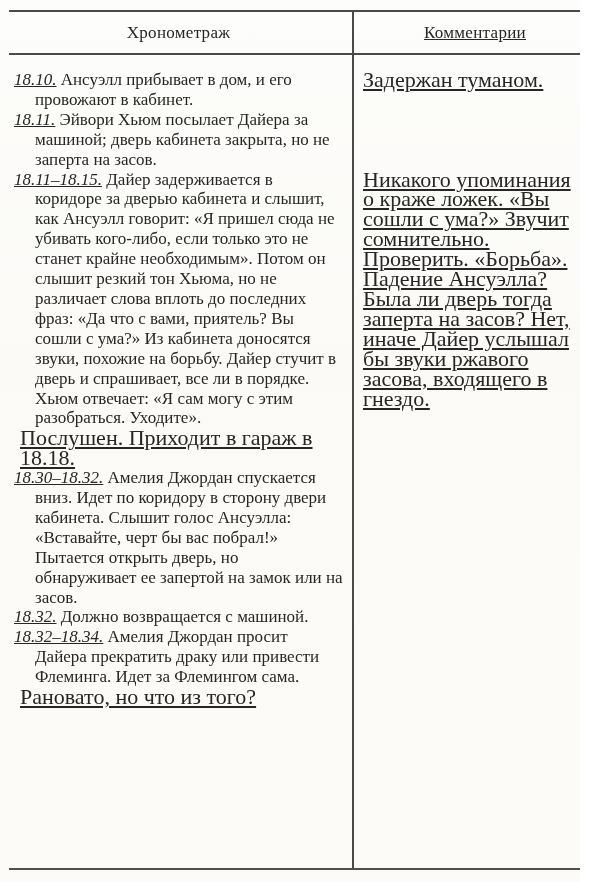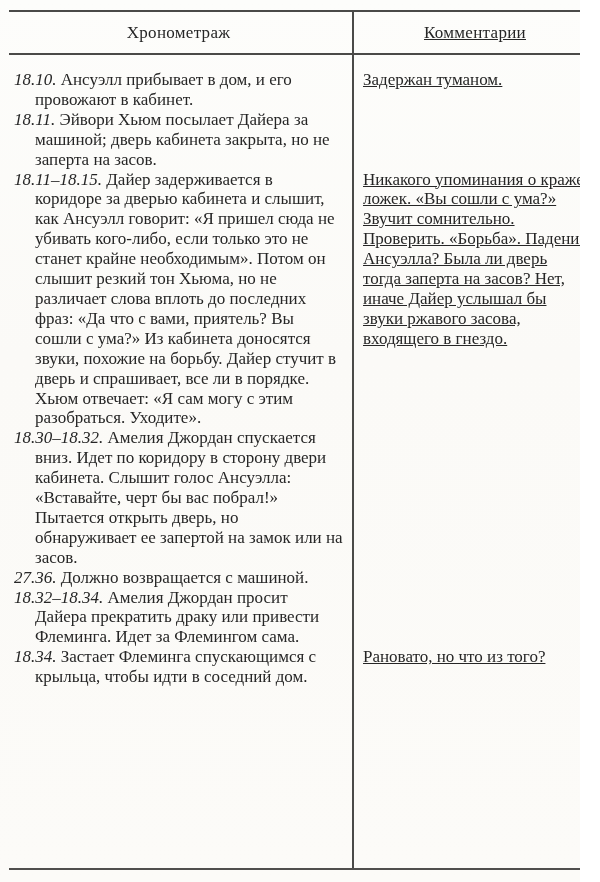--- a/index.html
+++ b/index.html
@@ -60,24 +60,24 @@
   .cell.right { padding: 0 5px 0 11px; text-decoration: underline; }
   p.entry {
     margin: 0;
     padding-left: 21px;
     text-indent: -21px;
     font-size: 17px;
     line-height: 19.9px;
   }
   p.comment {
     margin: 0;
-    font-size: 17px;
+    font-size: 22px;
     line-height: 19.9px;
   }
-  .time { font-style: italic; }
+  .time { font-style: italic; text-decoration: underline; }
 </style>
 </head>
 <body>
 
 <div class="page">
   <div class="table">
 
     <div class="header-row">
       <div class="cell left">Хронометраж</div>
       <div class="cell right">Комментарии</div>
@@ -106,53 +106,53 @@
       <div class="row">
         <div class="cell left">
           <p class="entry"><span class="time">18.11–18.15.</span> <span>Дайер задерживается в коридоре за дверью кабинета и слышит, как Ансуэлл говорит: «Я пришел сюда не убивать кого-либо, если только это не станет крайне необходимым». Потом он слышит резкий тон Хьюма, но не различает слова вплоть до последних фраз: «Да что с вами, приятель? Вы сошли с ума?» Из кабинета доносятся звуки, похожие на борьбу. Дайер стучит в дверь и спрашивает, все ли в порядке. Хьюм отвечает: «Я сам могу с этим разобраться. Уходите».</span></p>
         </div>
         <div class="cell right">
           <p class="comment">Никакого упоминания о краже ложек. «Вы сошли с ума?» Звучит сомнительно. Проверить. «Борьба». Падение Ансуэлла? Была ли дверь тогда заперта на засов? Нет, иначе Дайер услышал бы звуки ржавого засова, входящего в гнездо.</p>
         </div>
       </div>
 
       <div class="row">
+        <div class="cell right">
+          <p class="comment">Послушен. Приходит в гараж в 18.18.</p>
+        </div>
       </div>
 
       <div class="row">
       </div>
 
       <div class="row">
         <div class="cell left">
           <p class="entry"><span class="time">18.30–18.32.</span> <span>Амелия Джордан спускается вниз. Идет по коридору в сторону двери кабинета. Слышит голос Ансуэлла: «Вставайте, черт бы вас побрал!» Пытается открыть дверь, но обнаруживает ее запертой на замок или на засов.</span></p>
         </div>
       </div>
 
       <div class="row">
         <div class="cell left">
-          <p class="entry"><span class="time">27.36.</span> <span>Должно возвращается с машиной.</span></p>
+          <p class="entry"><span class="time">18.32.</span> <span>Должно возвращается с машиной.</span></p>
         </div>
         <div class="cell right">
           <p class="comment"></p>
         </div>
       </div>
 
       <div class="row">
         <div class="cell left">
           <p class="entry"><span class="time">18.32–18.34.</span> <span>Амелия Джордан просит Дайера прекратить драку или привести Флеминга. Идет за Флемингом сама.</span></p>
         </div>
         <div class="cell right">
           <p class="comment"></p>
         </div>
       </div>
 
       <div class="row">
-        <div class="cell left">
-          <p class="entry"><span class="time">18.34.</span> <span>Застает Флеминга спускающимся с крыльца, чтобы идти в соседний дом.</span></p>
-        </div>
         <div class="cell right">
           <p class="comment">Рановато, но что из того?</p>
         </div>
       </div>
 
     </div>
 
     <div class="vline"></div>
   </div>
 </div>

